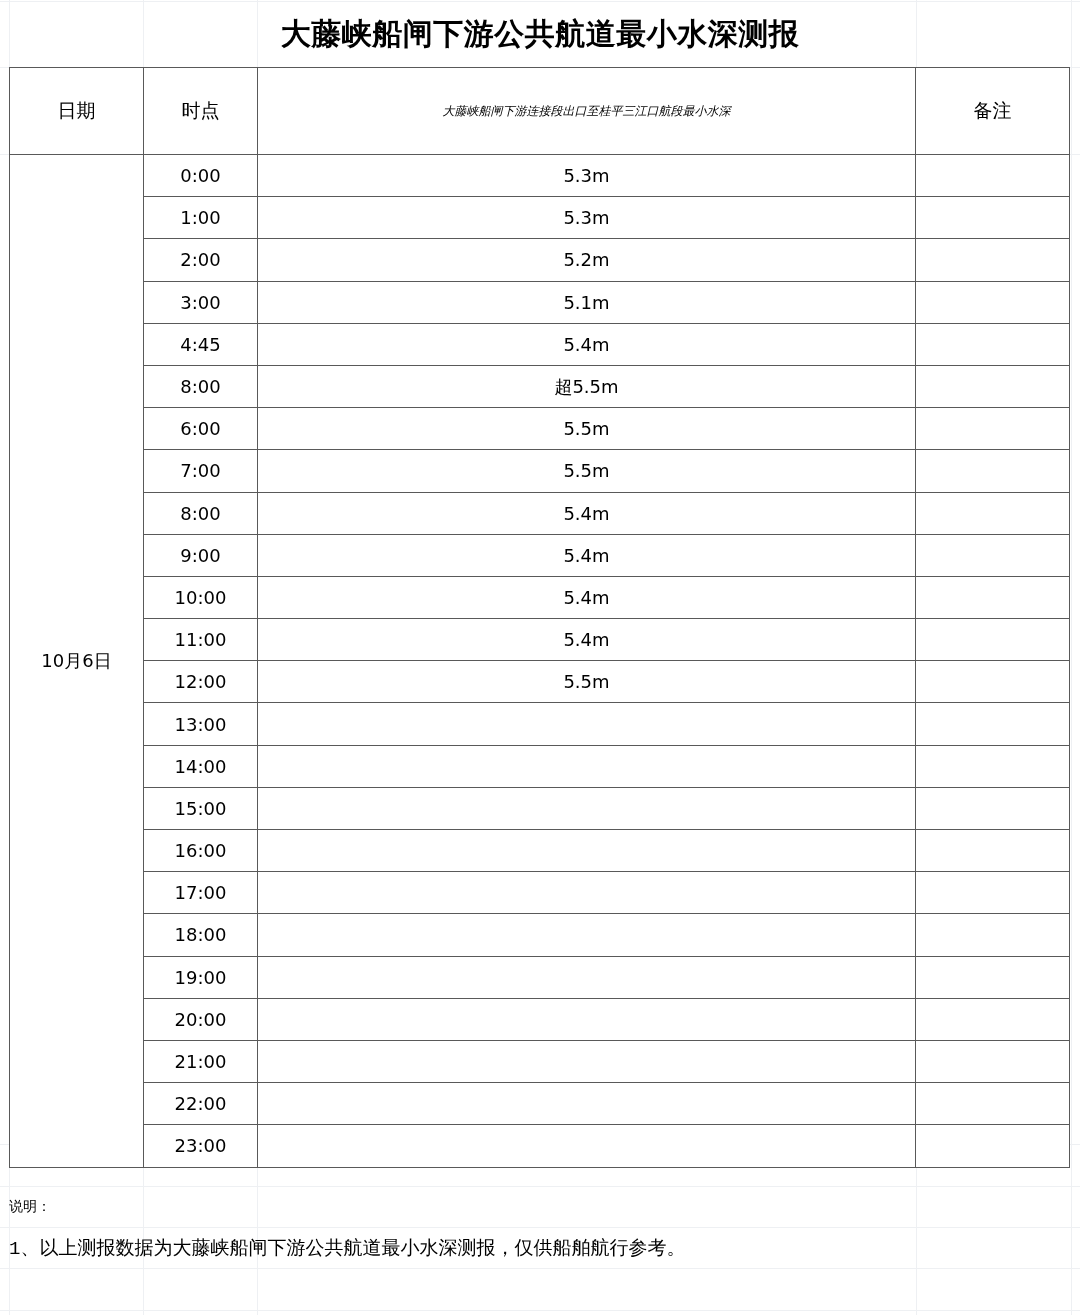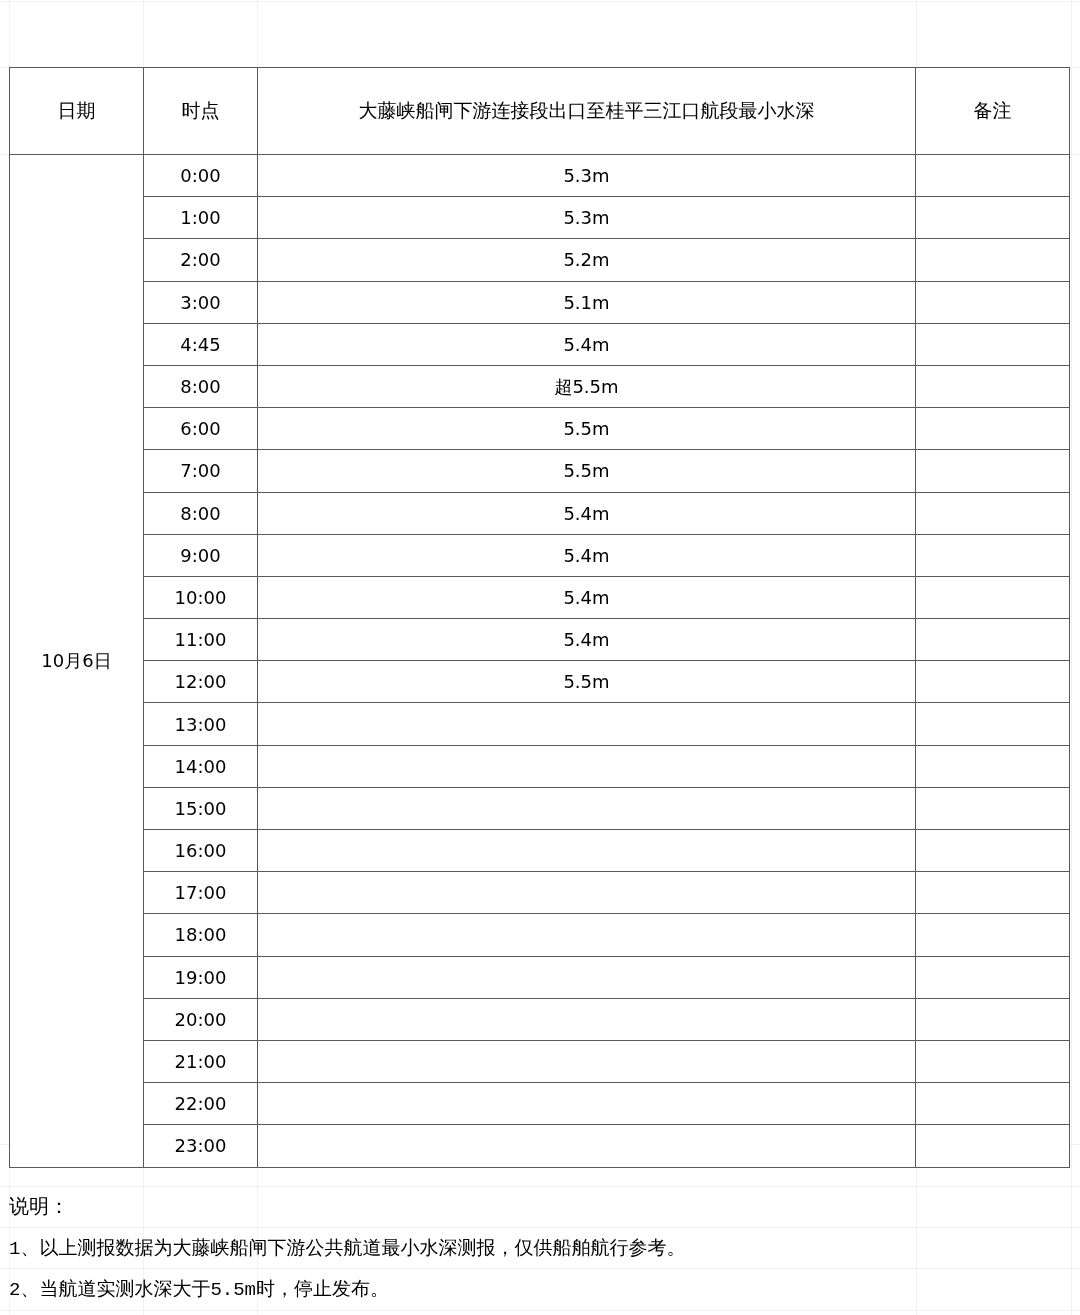--- a/index.html
+++ b/index.html
@@ -85,21 +85,22 @@
     font-size: 18px;
     font-weight: normal;
     padding: 0;
     background: #ffffff;
   }
   #depth-table thead th {
     height: 86px;
     font-size: 19px;
   }
   #depth-table thead th.col-section {
-    font-size: 19px;
+    font-size: 12px;
+    font-style: italic;
   }
   #depth-table tbody td {
     height: 41.2px;
   }
   .col-date   { width: 134px; }
   .col-time   { width: 114px; }
   .col-depth  { width: 658px; }
   .col-remark { width: 154px; }
 
   td.date-cell {
@@ -114,21 +115,21 @@
     width: 1080px;
   }
   .note-row {
     height: 41px;
     display: flex;
     align-items: center;
     box-sizing: border-box;
     padding-left: 9px;
   }
   #notes-heading {
-    font-size: 20px;
+    font-size: 14px;
   }
   .note-line {
     font-size: 19px;
     white-space: nowrap;
     font-family: Liberation Mono, monospace;
   }
   #note-spacer { height: 42px; }
 </style>
 </head>
 <body>
@@ -144,20 +145,23 @@
     <div class="gl-h" style="top: 1310px;"></div>
     <div class="gl-v" style="left: 9px;"></div>
     <div class="gl-v" style="left: 143px;"></div>
     <div class="gl-v" style="left: 257px;"></div>
     <div class="gl-v" style="left: 916px;"></div>
     <div class="gl-v" style="left: 1071px;"></div>
   </div>
 
 <div id="page">
 
+  <div id="title-band">
+    <div id="report-title">大藤峡船闸下游公共航道最小水深测报</div>
+  </div>
 
   <table id="depth-table">
     <colgroup>
       <col class="col-date">
       <col class="col-time">
       <col class="col-depth">
       <col class="col-remark">
     </colgroup>
     <thead>
       <tr>
@@ -293,18 +297,15 @@
   </table>
 
   <div id="notes-area">
     <div id="note-spacer"></div>
     <div class="note-row">
       <span id="notes-heading">说明：</span>
     </div>
     <div class="note-row">
       <span class="note-line">1、以上测报数据为大藤峡船闸下游公共航道最小水深测报，仅供船舶航行参考。</span>
     </div>
-    <div class="note-row">
-      <span class="note-line">2、当航道实测水深大于5.5m时，停止发布。</span>
-    </div>
   </div>
 
 </div>
 
 </body></html>

